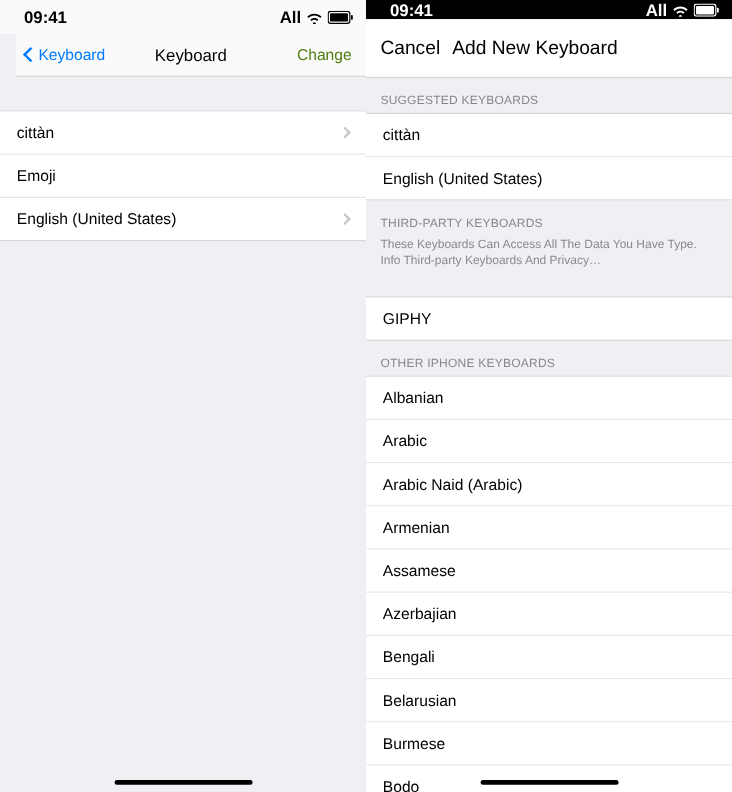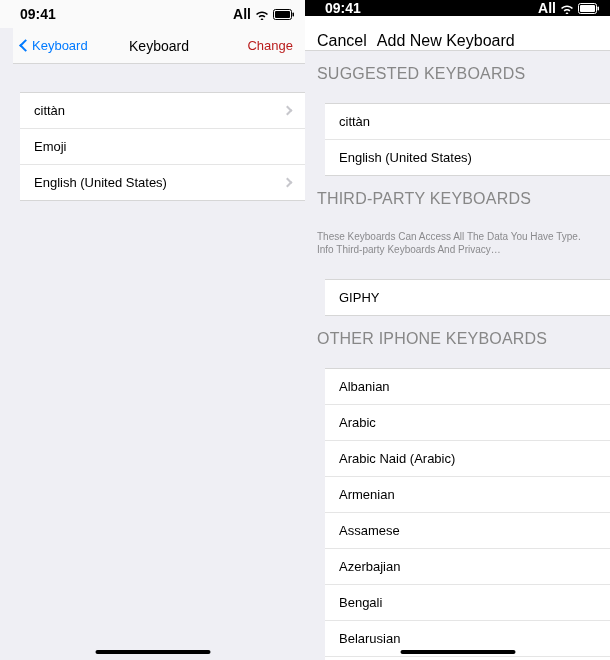--- a/index.html
+++ b/index.html
@@ -8,28 +8,28 @@
     .left-device { border-right: 0; }
     .status-bar { height: 28px; display: flex; align-items: center; justify-content: center; padding: 0 10px 0 20px; font-size: 14px; font-weight: 600; }
     .status-left { flex: 1; }
     .status-right { display: flex; align-items: center; gap: 4px; margin-left: 38px; }
     .sb-light { background: #fafafa; color: #000; }
     .sb-dark { background: #000; color: #fff; }
     .left-nav { height: 36px; background: #fafafa; display: flex; align-items: center; padding: 0 10px; border-bottom: 1px solid #d6d6d6; position: relative; margin-left: 13px; }
     .back-wrap { display: flex; align-items: center; color: #007aff; font-size: 13px; position: absolute; left: 8px; }
     .chevron-left { width: 9px; height: 9px; border-left: 2px solid #007aff; border-bottom: 2px solid #007aff; transform: rotate(45deg); margin-right: 2px; flex-shrink:0; }
     .nav-title { flex: 1; text-align: center; font-size: 14px; color: #000; }
-    .nav-right { position: absolute; right: 12px; font-size: 13px; color: #b91c1c; }
+    .nav-right { position: absolute; right: 12px; font-size: 13px; color: #4d7c0f; }
     .spacer { height: 28px; }
     .row { background: #fff; padding: 10px 14px; font-size: 13px; color: #000; display: flex; align-items: center; justify-content: space-between; border-bottom: 1px solid #e5e5e5; }
     .row:last-child { border-bottom: 0; }
-    .group { background: #fff; border-top: 1px solid #d6d6d6; border-bottom: 1px solid #d6d6d6; margin-left: 20px; }
+    .group { background: #fff; border-top: 1px solid #d6d6d6; border-bottom: 1px solid #d6d6d6; }
     .chevron-right { width: 7px; height: 7px; border-top: 2px solid #c7c7cc; border-right: 2px solid #c7c7cc; transform: rotate(45deg); }
-    .modal-header { background: #fff; padding: 16px 12px 0; font-size: 16px; color: #000; border-bottom: 1px solid #d6d6d6; display: flex; align-items: center; gap: 10px; }
-    .section-header { padding: 14px 12px 20px; font-size: 16px; color: #878787; letter-spacing: 0.2px; }
+    .modal-header { background: #fff; padding: 16px 12px 14px; font-size: 16px; color: #000; border-bottom: 1px solid #d6d6d6; display: flex; align-items: center; gap: 10px; }
+    .section-header { padding: 14px 12px 4px; font-size: 10px; color: #878787; letter-spacing: 0.2px; }
     .section-subtext { padding: 2px 12px 23px; font-size: 10px; color: #8a8a8d; line-height: 1.3; }
     .home-bar { position: absolute; bottom: 6px; left: 50%; transform: translateX(-50%); width: 115px; height: 4px; background: #000; border-radius: 3px; }
     svg { display: block; }
   </style>
 </head>
 <body>
 
 <div class="device left-device">
   <div class="status-bar sb-light">
     <div class="status-left">09:41</div>

